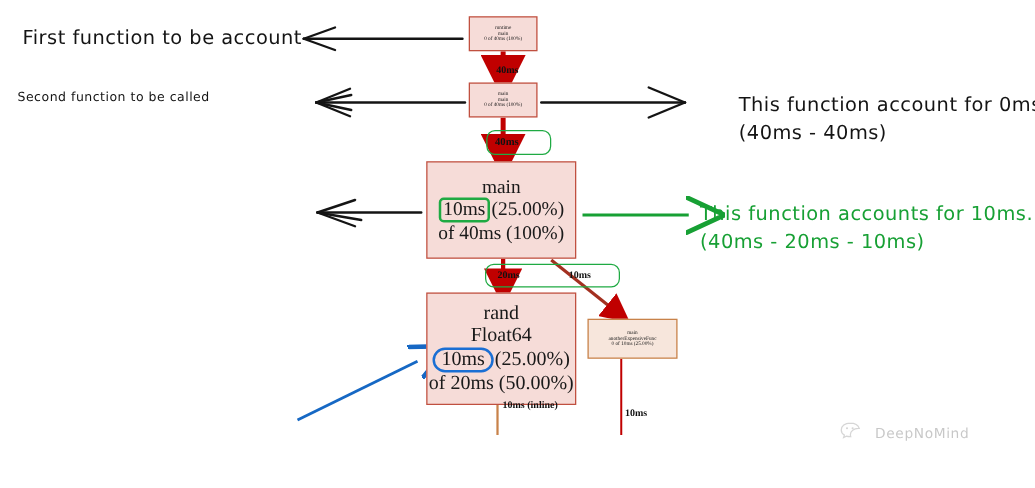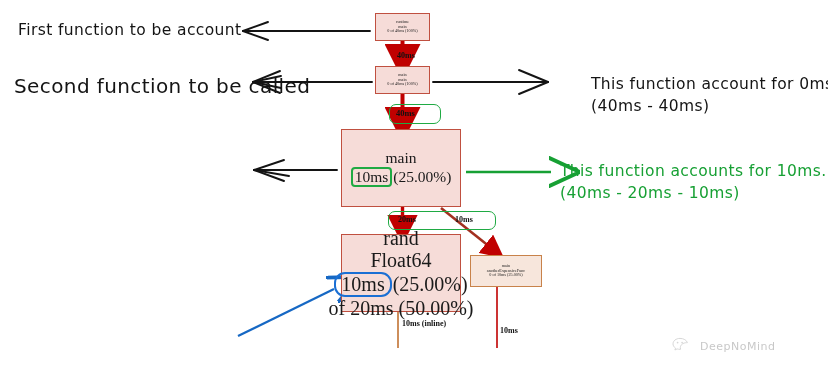--- a/index.html
+++ b/index.html
@@ -21,21 +21,21 @@
     color:#1a1a1a;
     font-family:"Liberation Serif","DejaVu Serif",serif;
     line-height:1.12;
     display:flex;flex-direction:column;justify-content:center;align-items:center;
   }
   .node .ln{display:block;white-space:nowrap;}
 
   #node-runtime-main{left:375px;top:13px;width:55px;height:28px;font-size:4.2px;}
   #node-main-main{left:375px;top:66px;width:55px;height:28px;font-size:4.2px;}
   #node-expensive{left:341px;top:129px;width:120px;height:78px;font-size:15.5px;border-width:1.4px;}
-  #node-rand{left:341px;top:234px;width:120px;height:78px;font-size:20px;border-width:1.4px;}
+  #node-rand{left:341px;top:234px;width:120px;height:90px;font-size:16px;border-width:1.4px;}
   #node-another{left:470px;top:255px;width:72px;height:32px;font-size:4.2px;border-color:#c8824a;background:#f7e6dc;}
 
   
   .hl-green{
     display:inline-block;border:2px solid #1faa43;border-radius:4px;
     padding:0 2px;margin-right:1px;line-height:1.05;
   }
   .hl-blue{
     display:inline-block;border:2px solid #1a6fd4;border-radius:11px;
     padding:0 5px;margin-right:1px;line-height:1.05;
@@ -67,21 +67,21 @@
     position:absolute;white-space:pre;
     font-family:"DejaVu Sans",sans-serif;
     letter-spacing:.4px;
     line-height:1.42;
   }
   .note.black{color:#141414;}
   .note.green{color:#17a034;}
   .note.blue{color:#1668c4;}
 
   #note-first{left:18px;top:19px;font-size:15.5px;}
-  #note-second{left:14px;top:72px;font-size:20px;}
+  #note-second{left:14px;top:72px;font-size:10px;}
   #note-third{left:18px;top:159px;font-size:15.5px;}
   #note-zero{left:560px;top:73px;font-size:15.5px;margin-left:31px;}
   #note-green{left:560px;top:160px;font-size:15.5px;}
   #note-blue{left:70px;top:340px;font-size:15.5px;}
 
   
   #watermark{
     position:absolute;left:672px;top:337px;display:flex;align-items:center;gap:7px;
     opacity:.55;
   }
@@ -176,20 +176,21 @@
     <span class="ln">main</span>
     <span class="ln">0 of 40ms (100%)</span>
   </div>
 
   <div class="node" id="node-expensive">
     <span class="ln">main</span>
     <span class="row-inline">
       <span class="hl-green">10ms</span>
       <span>(25.00%)</span>
     </span>
+    <span class="ln">of 40ms (100%)</span>
   </div>
 
   <div class="node" id="node-rand">
     <span class="ln">rand</span>
     <span class="ln">Float64</span>
     <span class="row-inline">
       <span class="hl-blue">10ms</span>
       <span>(25.00%)</span>
     </span>
     <span class="ln">of 20ms (50.00%)</span>

